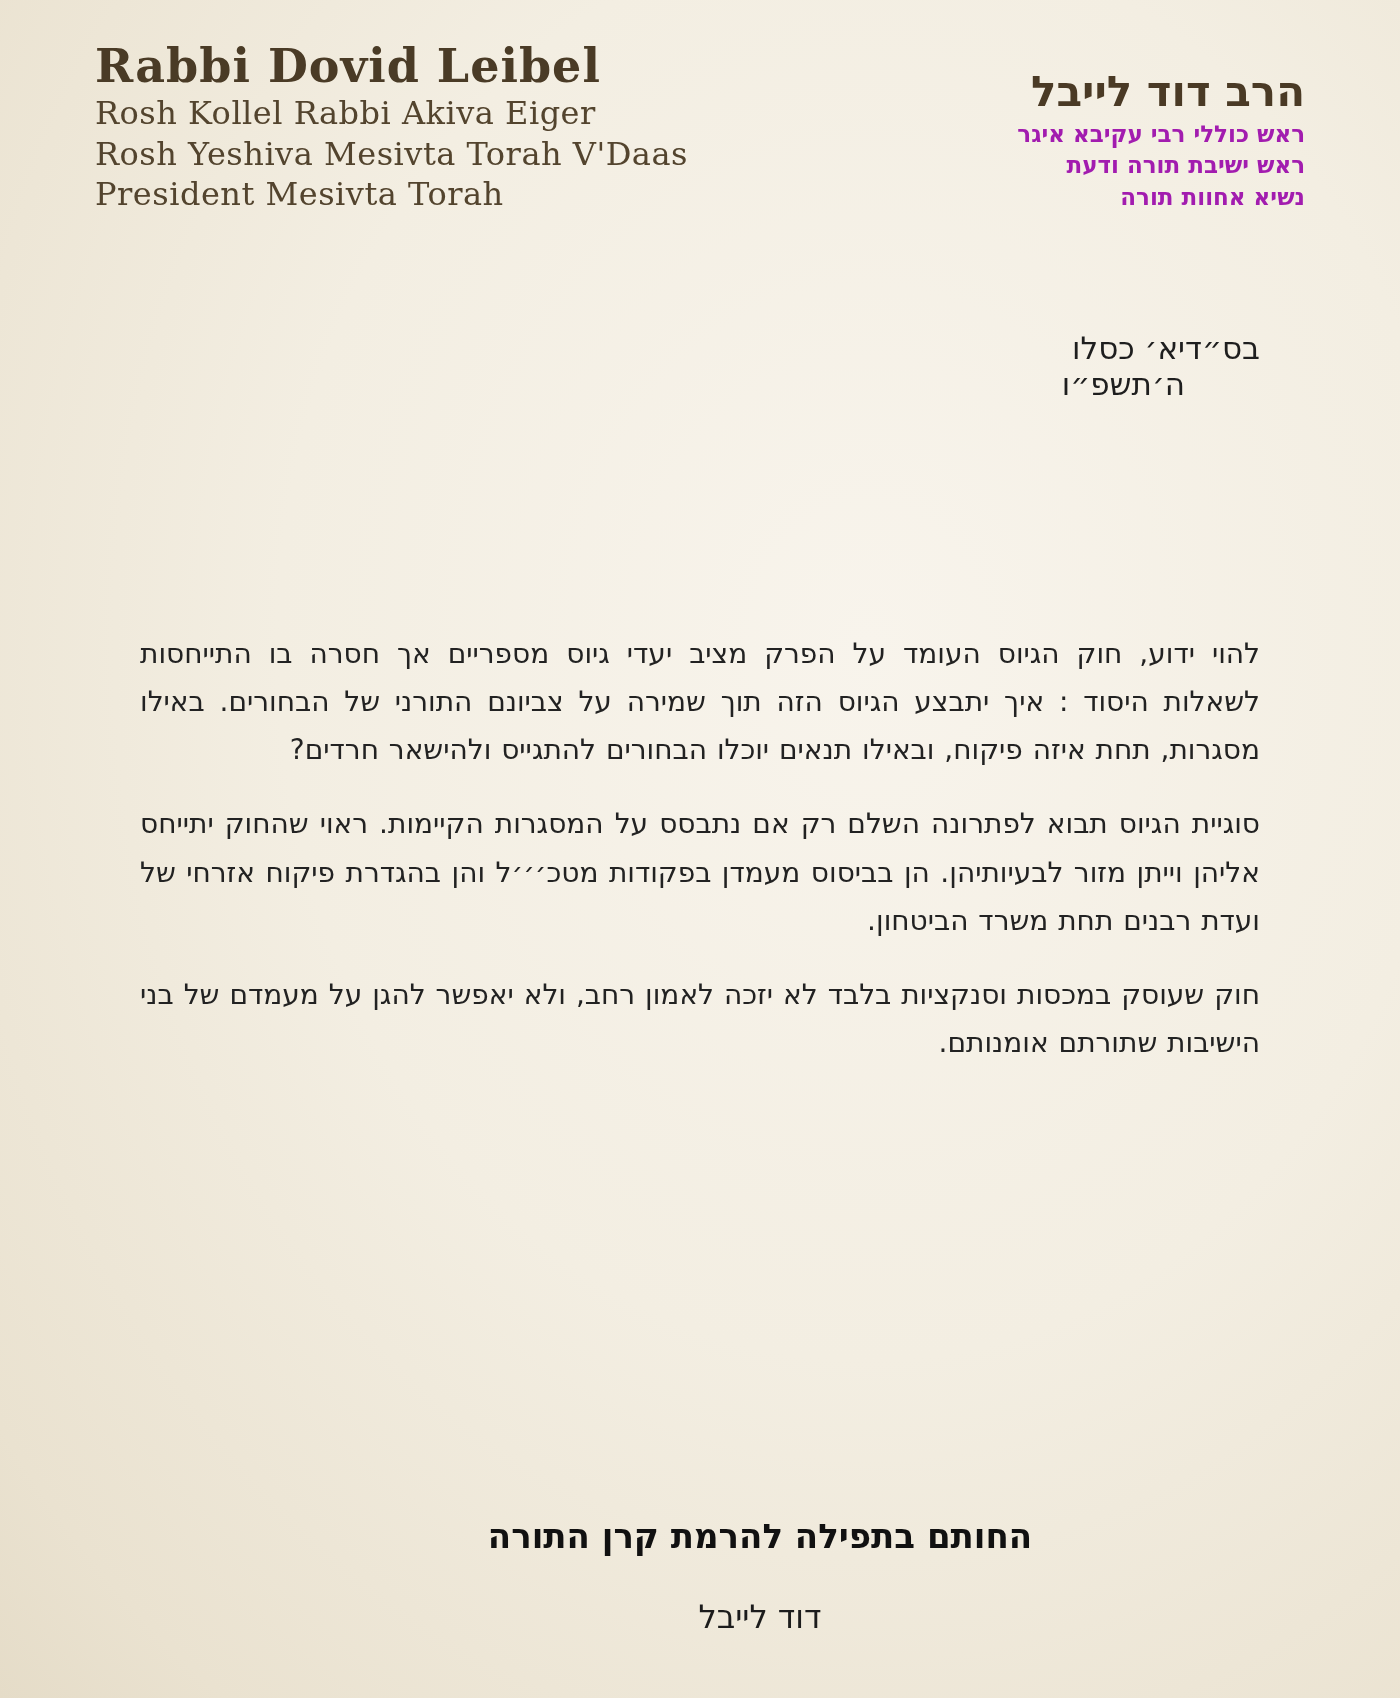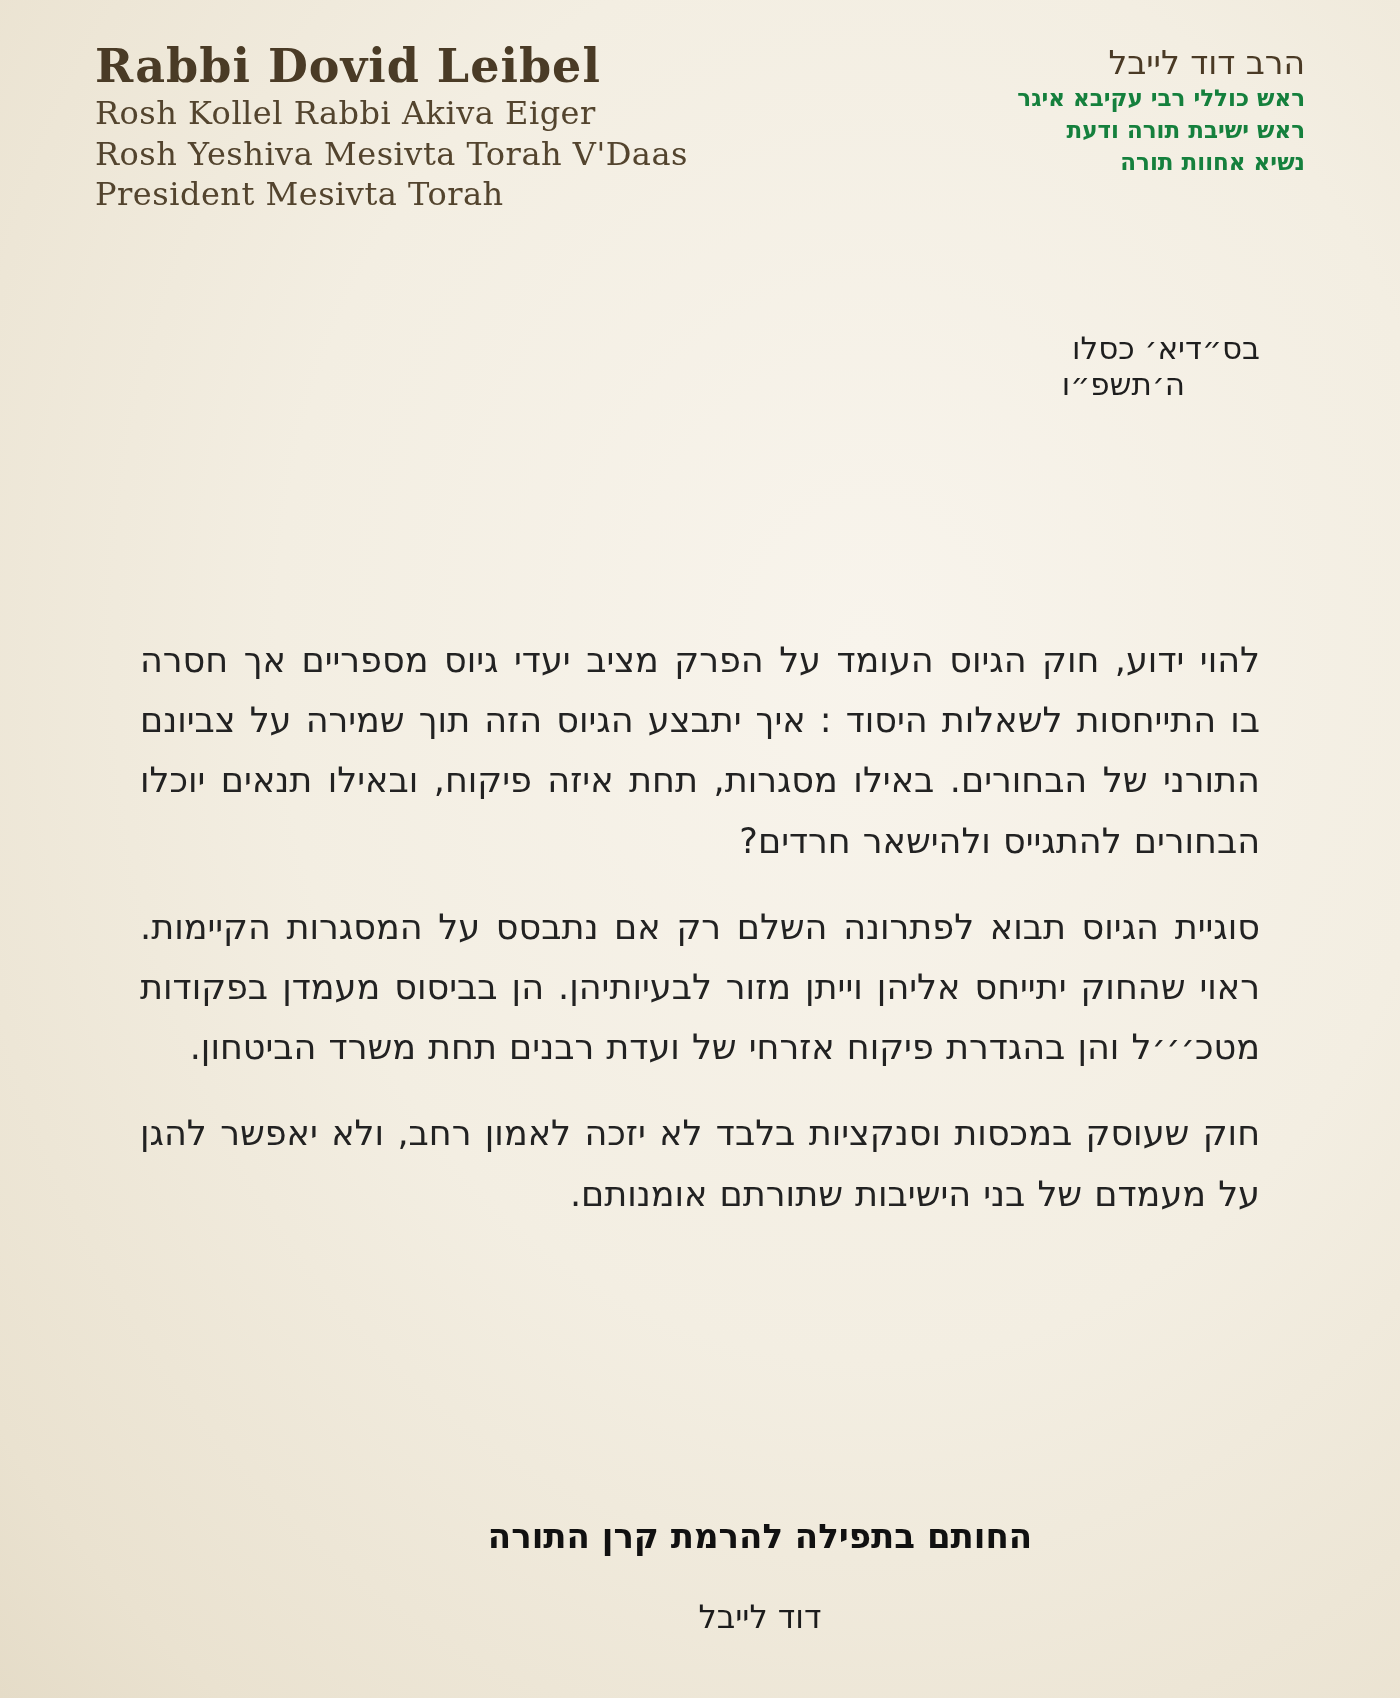--- a/index.html
+++ b/index.html
@@ -32,30 +32,31 @@
   }
   .lh-en .lh-title {
     font-family: "DejaVu Serif", serif;
     font-size: 32px;
     line-height: 1.27;
     color: #53442e;
     letter-spacing: 0.5px;
   }
   .lh-he { text-align: right; direction: rtl; color: #53442e; padding-top: 2px; }
   .lh-he .lh-name {
-    font-size: 33px;
-    font-weight: normal;
+    font-size: 42px;
+    font-weight: bold;
     line-height: 1.25;
     color: #4a3a25;
+    margin-top: 24px;
   }
   .lh-he .lh-title {
     font-size: 23px;
     font-weight: bold;
     line-height: 1.38;
-    color: #15803d;
+    color: #a21caf;
   }
 
   
   .meta-row {
     position: absolute;
     top: 330px; left: 140px; right: 140px;
     direction: rtl;
     display: flex;
     justify-content: space-between;
     font-size: 31px;
@@ -70,21 +71,21 @@
     direction: rtl;
   }
   .letter-title {
     text-align: center;
     font-weight: bold;
     font-size: 34px;
     color: #111;
     margin-bottom: 32px;
   }
   .letter p {
-    font-size: 35px;
+    font-size: 28px;
     line-height: 1.72;
     text-align: justify;
     text-align-last: right;
     color: #222;
     margin-bottom: 26px;
     word-spacing: 1px;
   }
 
   
   .closing {

